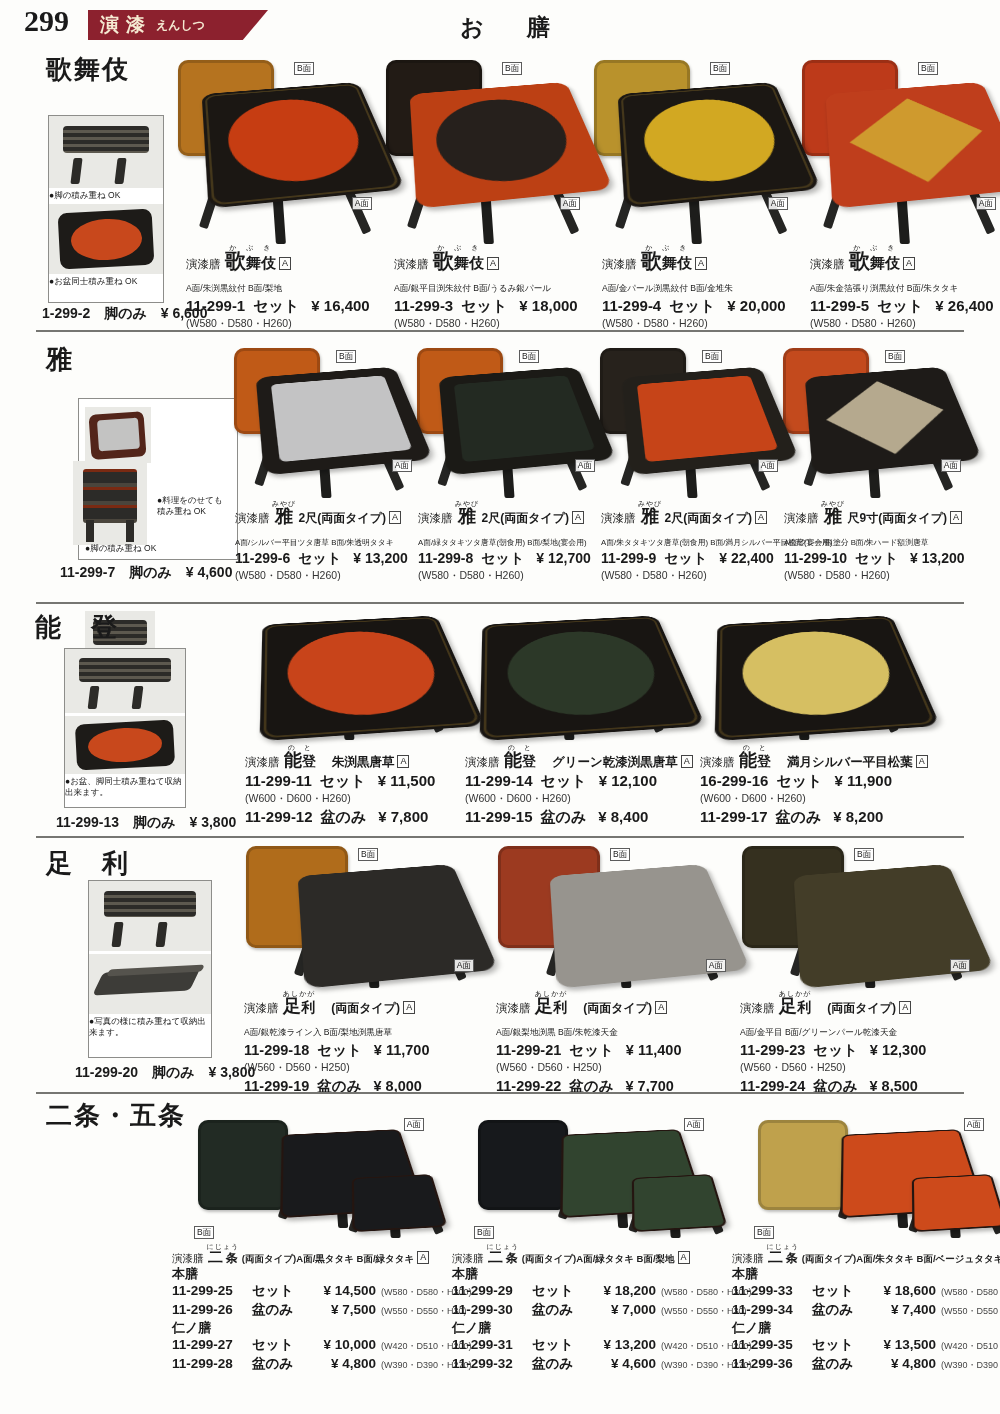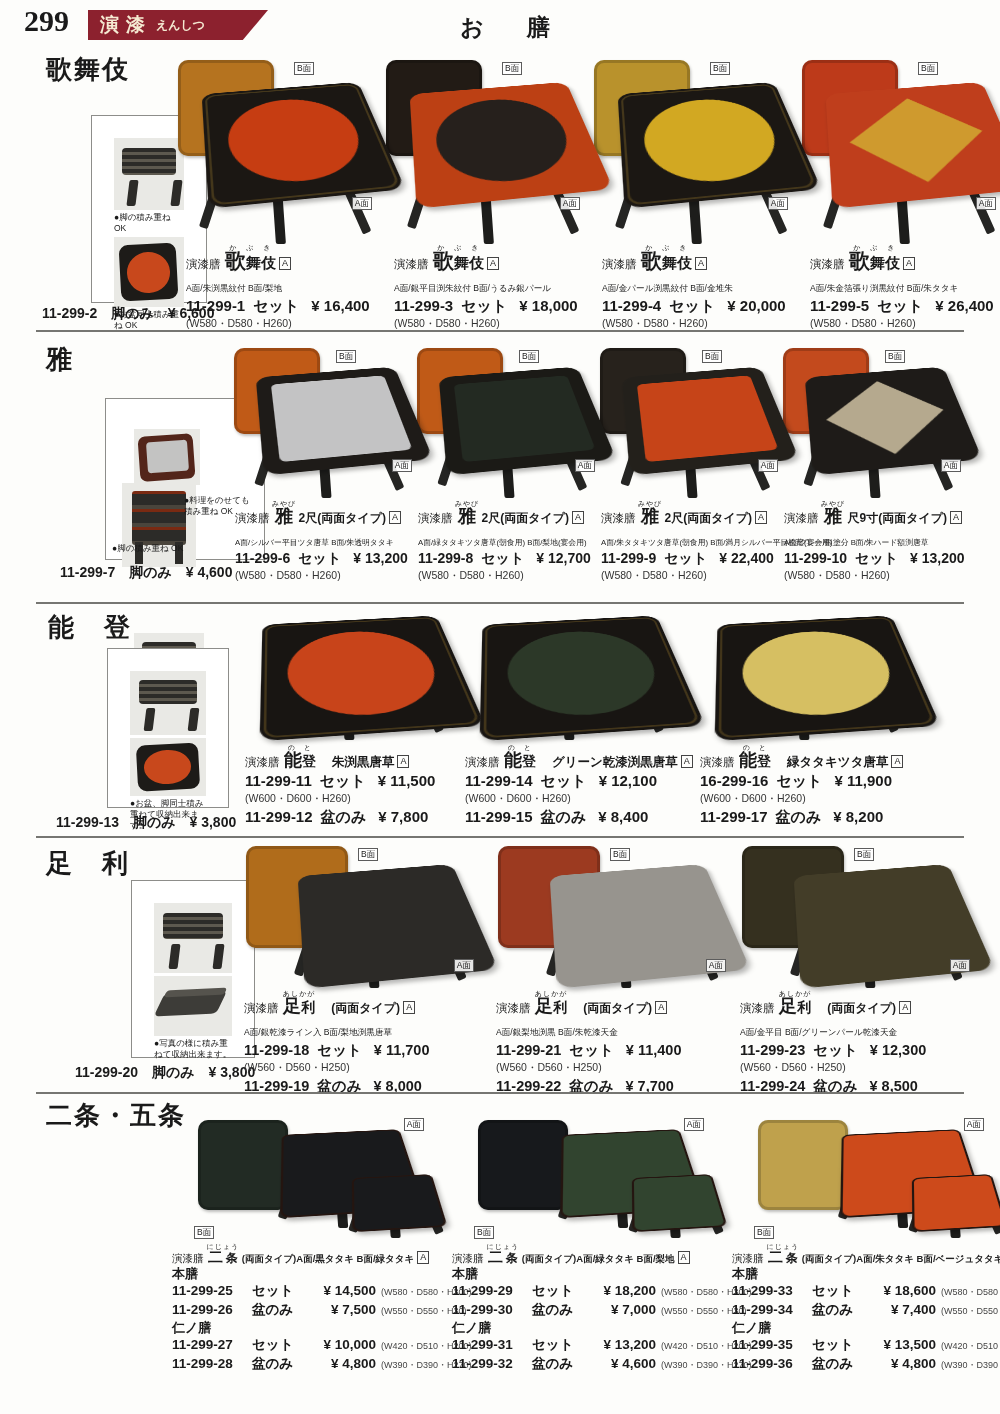--- a/index.html
+++ b/index.html
@@ -13,21 +13,21 @@
     clip-path:polygon(0 0,100% 0,86% 100%,0 100%);display:flex;align-items:center;padding-left:12px;box-sizing:border-box;}
   #tagbanner .t1{font:bold 19px "Liberation Serif",serif;letter-spacing:7px;}
   #tagbanner .t2{font:bold 12px "Liberation Sans",sans-serif;margin-left:4px;}
   #pagetitle{left:380px;top:12px;width:260px;text-align:center;
     font:bold 23px "Liberation Serif","DejaVu Serif",serif;letter-spacing:10px;}
 
   .stitle{font:bold 26px "Liberation Serif","DejaVu Serif",serif;letter-spacing:2px;}
   .rule{left:36px;width:928px;height:0;border-top:2px solid #767672;}
 
   
-  .sbox{border:1px solid #8d8d8a;background:#fff;box-sizing:border-box;padding:22px;margin-left:43px;}
+  .sbox{border:1px solid #8d8d8a;background:#fff;box-sizing:border-box;padding:0;}
   .ph{position:relative;background:#e9e9e5;overflow:hidden;}
   .cap{font-size:8.5px;line-height:11px;margin:2px 0 3px 0;}
   .codeline{font-size:14px;font-weight:bold;white-space:nowrap;}
   .codeline .sp{margin-left:10px;}
   
   .legstack::before{content:"";position:absolute;left:12%;right:12%;top:14%;height:38%;
     background:repeating-linear-gradient(180deg,#2c2b28 0 4px,#5d594f 4px 7px);border-radius:4px;}
   .legstack::after{content:"";position:absolute;left:20%;bottom:6%;width:9px;height:36%;background:#2c2b28;
     box-shadow:44px 0 0 #2c2b28;transform:skewX(-7deg);border-radius:2px;}
   .traytop::before{content:"";position:absolute;inset:10% 9%;background:#1d1b18;border-radius:9px;transform:rotate(-3deg);}
@@ -130,21 +130,21 @@
 <div class="abs" id="pagetitle">お　膳</div>
 
 <div class="abs stitle" style="left:46px;top:52px;">歌舞伎</div>
 <div class="abs sbox" style="left:48px;top:115px;width:116px;height:188px;">
   <div class="ph legstack" style="height:72px;"></div>
   <div class="cap">●脚の積み重ね OK</div>
   <div class="ph traytop" style="height:70px;"></div>
   <div class="cap">●お盆同士積み重ね OK</div>
 </div>
 <div class="abs codeline" style="left:42px;top:305px;">
-  <span>11-299-2</span>
+  <span>1-299-2</span>
   <span class="sp">脚のみ</span>
   <span class="sp">¥ 6,600</span>
 </div>
 
 <div class="card s1" style="left:176px;top:52px;">
   <div class="imgarea">
     <div class="bmen" style="background: rgb(181, 115, 31);"></div>
     <span class="sidelab" style="left:118px;top:10px;">B面</span>
     <div class="tbl">
         <div class="ttop gild" style="background: rgb(27, 23, 19);">
@@ -218,21 +218,21 @@
     <div class="nameline"><span class="brand">演漆膳</span> <ruby><span class="nb">歌</span><span class="nr">舞伎</span><rt>かぶき</rt></ruby><span class="amark">A</span></div>
     <div class="spec">A面/朱金箔張り渕黒紋付 B面/朱タタキ</div>
     <div class="priceline"><span>11-299-5</span><span class="plt">セット</span><span class="plp">¥ 26,400</span></div>
     <div class="dims">(W580・D580・H260)</div>
   </div>
 </div>
 
 <div class="abs rule" style="top:330px;"></div>
 
 <div class="abs stitle" style="left:46px;top:342px;">雅</div>
-<div class="abs sbox" style="left:62px;top:398px;width:160px;height:162px;">
+<div class="abs sbox" style="left:78px;top:398px;width:160px;height:162px;">
   <div class="ph traysilver abs" style="left:6px;top:8px;width:66px;height:56px;"></div>
   <div class="ph stack3 abs" style="right:6px;top:6px;width:74px;height:84px;"></div>
   <div class="cap abs" style="right:4px;top:94px;width:76px;">●料理をのせても 積み重ね OK</div>
   <div class="ph legstack abs" style="left:6px;top:72px;width:70px;height:66px;"></div>
   <div class="cap abs" style="left:6px;bottom:2px;">●脚の積み重ね OK</div>
 </div>
 <div class="abs codeline" style="left:60px;top:564px;">
   <span>11-299-7</span>
   <span class="sp">脚のみ</span>
   <span class="sp">¥ 4,600</span>
@@ -313,21 +313,21 @@
   <div class="tblock">
     <div class="nameline"><span class="brand">演漆膳</span> <ruby><span class="nb">雅</span><span class="nr"></span><rt>みやび</rt></ruby> <span class="variant">尺9寸(両面タイプ)</span><span class="amark">A</span></div>
     <div class="spec">A面/グレー/銀塗分 B面/朱ハード額渕唐草</div>
     <div class="priceline"><span>11-299-10</span><span class="plt">セット</span><span class="plp">¥ 13,200</span></div>
     <div class="dims">(W580・D580・H260)</div>
   </div>
 </div>
 
 <div class="abs rule" style="top:602px;"></div>
 
-<div class="abs stitle" style="left:48px;top:610px;">能　登</div>
+<div class="abs stitle" style="left:35px;top:610px;">能　登</div>
 <div class="abs sbox" style="left:64px;top:648px;width:122px;height:160px;">
   <div class="ph legstack" style="height:64px;"></div>
   <div class="ph traytop" style="height:58px;margin-top:3px;"></div>
   <div class="cap">●お盆、脚同士積み重ねて収納出来ます。</div>
 </div>
 <div class="abs codeline" style="left:56px;top:814px;">
   <span>11-299-13</span>
   <span class="sp">脚のみ</span>
   <span class="sp">¥ 3,800</span>
 </div>
@@ -369,21 +369,21 @@
 <div class="card s3" style="left:698px;top:614px;">
   <div class="imgarea">
     <div class="tbl">
         <div class="ttop gild" style="background: rgb(24, 21, 18);">
           <div class="ctr-circle" style="background: rgb(214, 191, 98);"></div>
         </div>
         <i class="ll"></i>
       </div>
   </div>
   <div class="tblock">
-    <div class="nameline"><span class="brand">演漆膳</span> <ruby><span class="nb">能</span><span class="nr">登</span><rt>のと</rt></ruby>　<span class="variant">緑タタキツタ唐草</span><span class="amark">A</span></div>
+    <div class="nameline"><span class="brand">演漆膳</span> <ruby><span class="nb">能</span><span class="nr">登</span><rt>のと</rt></ruby>　<span class="variant">満月シルバー平目松葉</span><span class="amark">A</span></div>
     <div class="priceline"><span>16-299-16</span><span class="plt">セット</span><span class="plp">¥ 11,900</span></div>
     <div class="dims">(W600・D600・H260)</div>
     <div class="bonline"><span>11-299-17</span><span class="plt">盆のみ</span><span class="plp">¥ 8,200</span></div>
   </div>
 </div>
 
 <div class="abs rule" style="top:836px;"></div>
 
 <div class="abs stitle" style="left:46px;top:846px;">足　利</div>
 <div class="abs sbox" style="left:88px;top:880px;width:124px;height:178px;">

